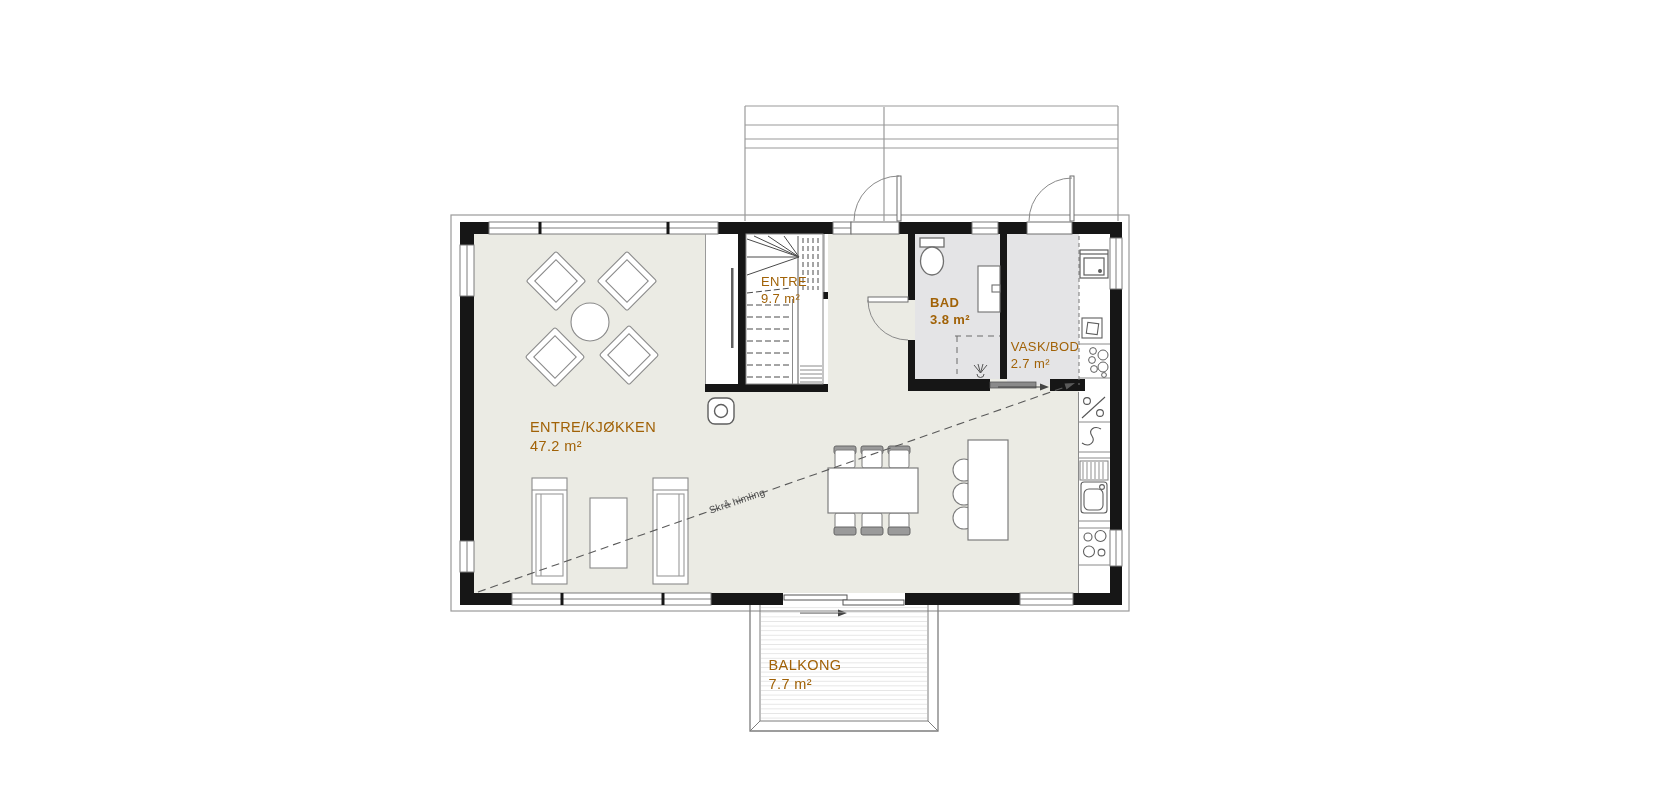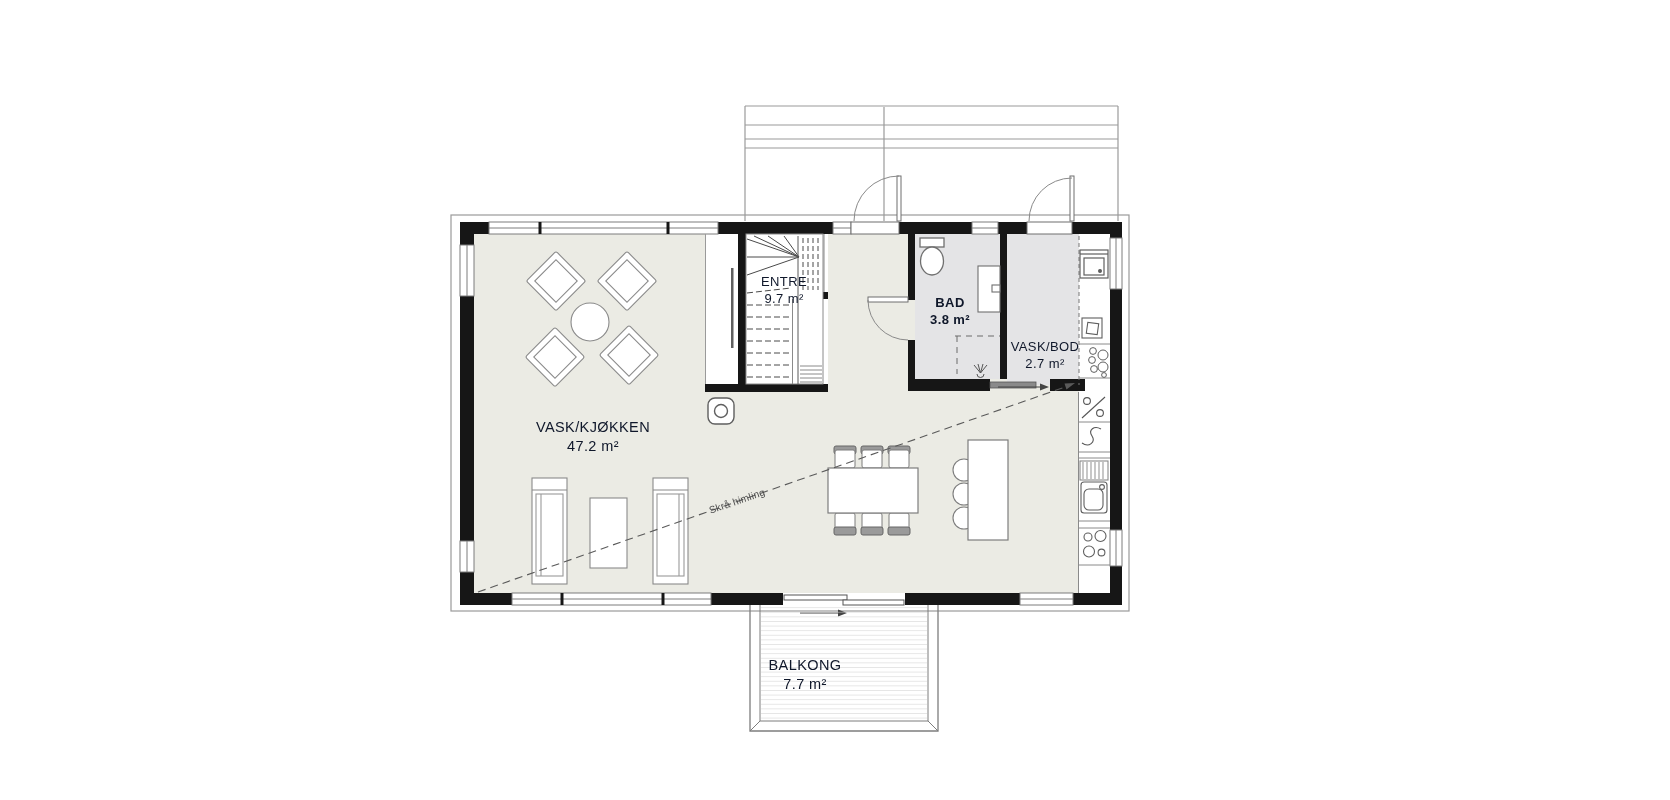--- a/index.html
+++ b/index.html
@@ -1,19 +1,19 @@
 <!DOCTYPE html>
 <html><head>
 <meta charset="utf-8">
 <style>
   html,body{margin:0;padding:0;background:#ffffff;}
   #stage{position:relative;width:1670px;height:800px;background:#ffffff;overflow:hidden;
          font-family:"Liberation Sans",sans-serif;}
   #plan-svg{position:absolute;left:0;top:0;}
-  .label{position:absolute;transform:translate(-50%,-50%);text-align:center;color:#0f172a;
+  .label{position:absolute;transform:translate(-50%,-50%);text-align:left;color:#a16207;
          letter-spacing:.4px;line-height:1.3;white-space:nowrap;}
   .label span{display:block;}
   .lg{font-size:14.5px;}
   .md{font-size:13px;}
   .note{position:absolute;font-size:10px;color:#4a4a4a;white-space:nowrap;
         transform:translate(-50%,-50%) rotate(-19deg);letter-spacing:.3px;}
 </style>
 </head>
 <body>
 
@@ -351,21 +351,21 @@
   <g fill="none" stroke="#7d7d7d" stroke-width="1.3">
     <rect x="761" y="606" width="166" height="114" fill="url(#deckboards)" stroke="none"></rect>
     <polyline points="750,605 750,731 938,731 938,605"></polyline>
     <polyline points="760,605 760,721 928,721 928,605" stroke-width="1"></polyline>
     <line x1="750" y1="731" x2="760" y2="721" stroke-width="1"></line>
     <line x1="938" y1="731" x2="928" y2="721" stroke-width="1"></line>
   </g>
 </svg>
 
 <div class="label lg" style="left:593px;top:437px;">
-  <span>VASK/KJØKKEN</span>
+  <span>ENTRE/KJØKKEN</span>
   <span>47.2 m²</span>
 </div>
 <div class="label md" style="left:784px;top:291px;">
   <span>ENTRE</span>
   <span>9.7 m²</span>
 </div>
 <div class="label md" style="left:950px;top:312px;font-weight:bold;">
   <span>BAD</span>
   <span>3.8 m²</span>
 </div>

